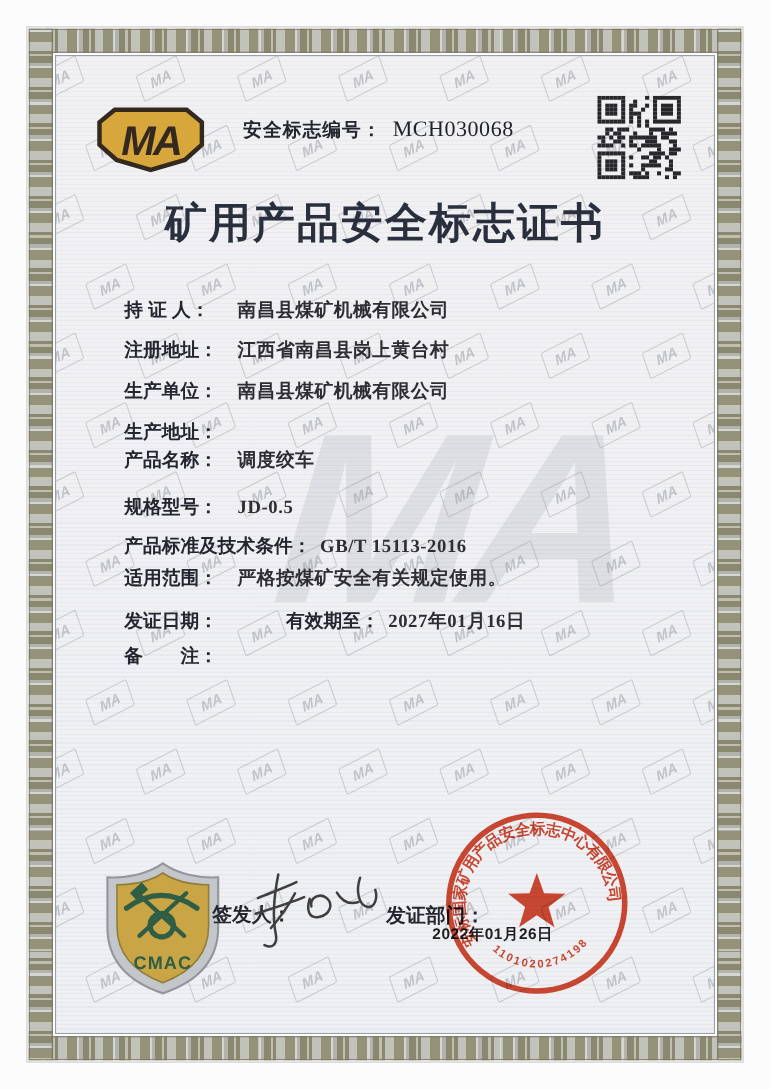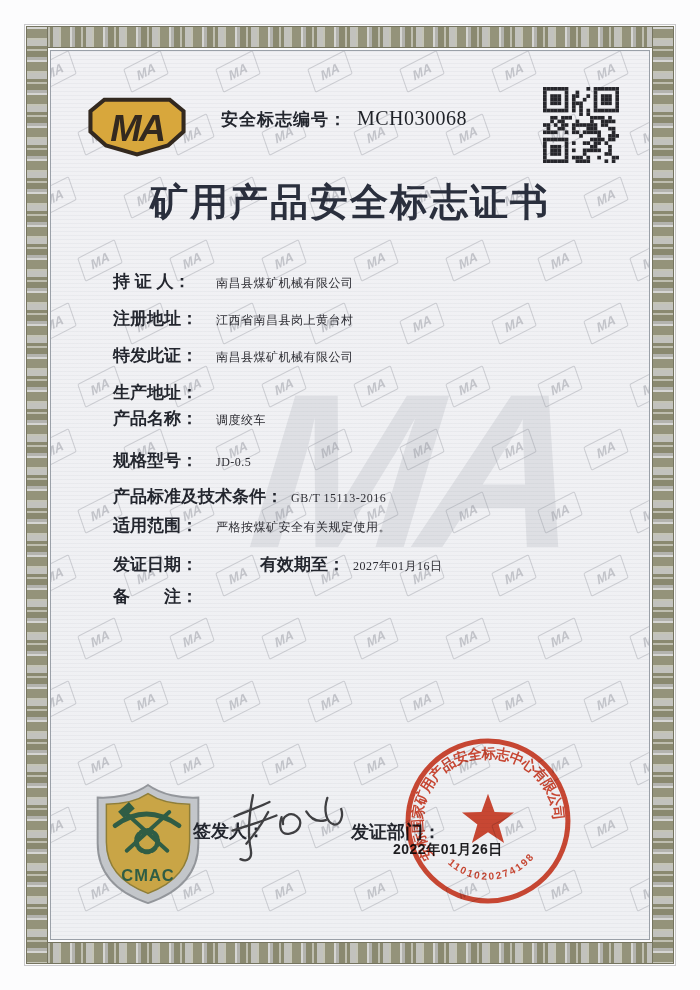--- a/index.html
+++ b/index.html
@@ -36,21 +36,21 @@
   .ma-badge{position:absolute;left:37px;top:46px;z-index:2;}
   .certno{position:absolute;left:170px;top:56px;z-index:2;display:flex;align-items:baseline;}
   .certno .lbl{font-size:17px;font-weight:bold;color:#23262e;letter-spacing:1px;}
   .certno .val{font-size:20px;font-family:"Liberation Serif","DejaVu Serif",serif;color:#1f2228;margin-left:10px;letter-spacing:.5px;}
   .qr{position:absolute;left:492px;top:36px;width:76px;height:76px;z-index:2;}
   .title{position:absolute;left:0;right:0;top:126px;text-align:center;font-size:38px;font-weight:bold;
       color:#2a2f3d;letter-spacing:2px;z-index:2;font-family:"Liberation Serif","DejaVu Serif",serif;}
   
   .frow{position:absolute;left:62px;right:20px;display:flex;align-items:baseline;z-index:2;}
   .flabel{font-size:17px;font-weight:bold;color:#23262e;min-width:95px;padding-right:8px;white-space:pre;flex:none;}
-  .fvalue{font-size:12px;font-weight:normal;color:#2d2d33;font-family:"Liberation Serif","DejaVu Serif",serif;letter-spacing:.5px;}
+  .fvalue{font-size:17px;font-weight:bold;color:#2d2d33;font-family:"Liberation Serif","DejaVu Serif",serif;letter-spacing:.5px;}
   .frow:nth-of-type(1){top:219px;} .frow:nth-of-type(2){top:256px;}
   .frow:nth-of-type(3){top:293px;} .frow:nth-of-type(4){top:330px;}
   .frow:nth-of-type(5){top:356px;} .frow:nth-of-type(6){top:398px;}
   .frow:nth-of-type(7){top:434px;} .frow:nth-of-type(8){top:463px;}
   .dates{position:absolute;left:62px;top:502px;display:flex;align-items:baseline;z-index:2;}
   .dates .flabel{min-width:95px;}
   .dates .v1{width:140px;}
   .dates .l2{min-width:85px;margin-left:44px;}
   .remark{position:absolute;left:62px;top:534px;z-index:2;}
   .para{position:absolute;left:50px;right:44px;top:578px;z-index:2;font-size:17px;line-height:26px;
@@ -414,21 +414,21 @@
     <div id="fields">
         <div class="frow">
           <span class="flabel">持 证 人：</span>
           <span class="fvalue">南昌县煤矿机械有限公司</span>
         </div>
         <div class="frow">
           <span class="flabel">注册地址：</span>
           <span class="fvalue">江西省南昌县岗上黄台村</span>
         </div>
         <div class="frow">
-          <span class="flabel">特发此证：</span>
+          <span class="flabel">生产单位：</span>
           <span class="fvalue">南昌县煤矿机械有限公司</span>
         </div>
         <div class="frow">
           <span class="flabel">生产地址：</span>
         </div>
         <div class="frow">
           <span class="flabel">产品名称：</span>
           <span class="fvalue">调度绞车</span>
         </div>
         <div class="frow">

